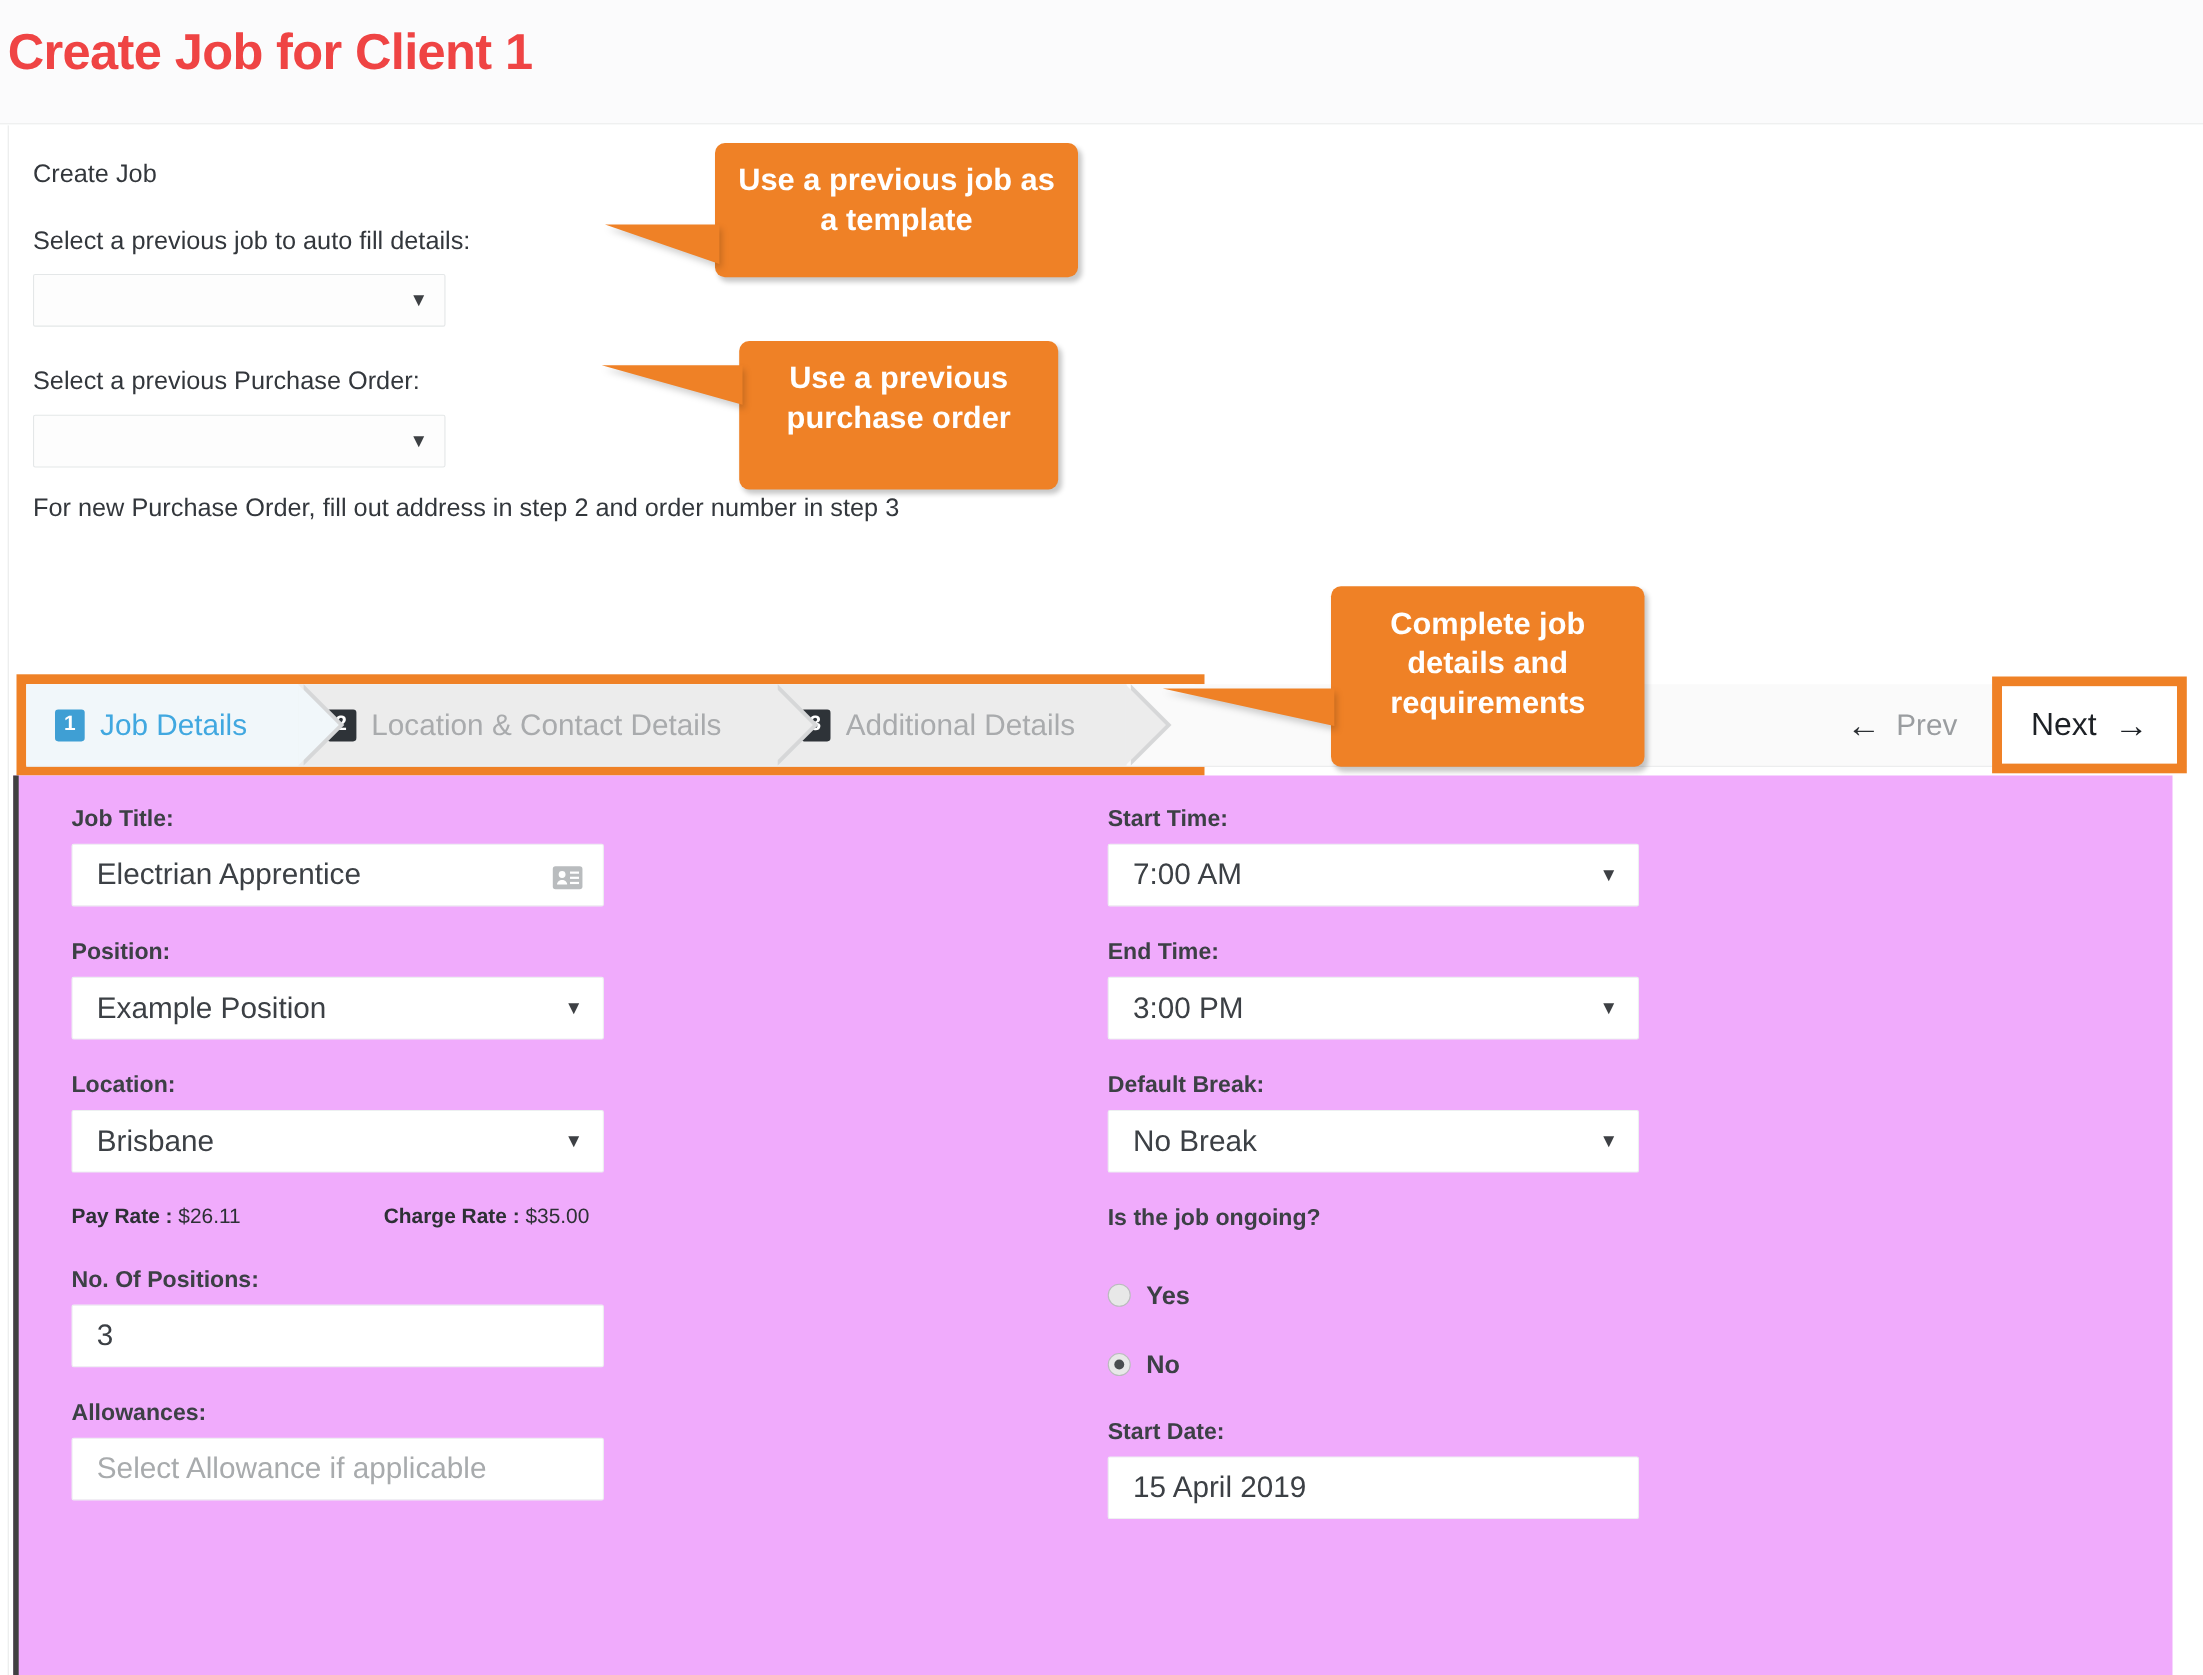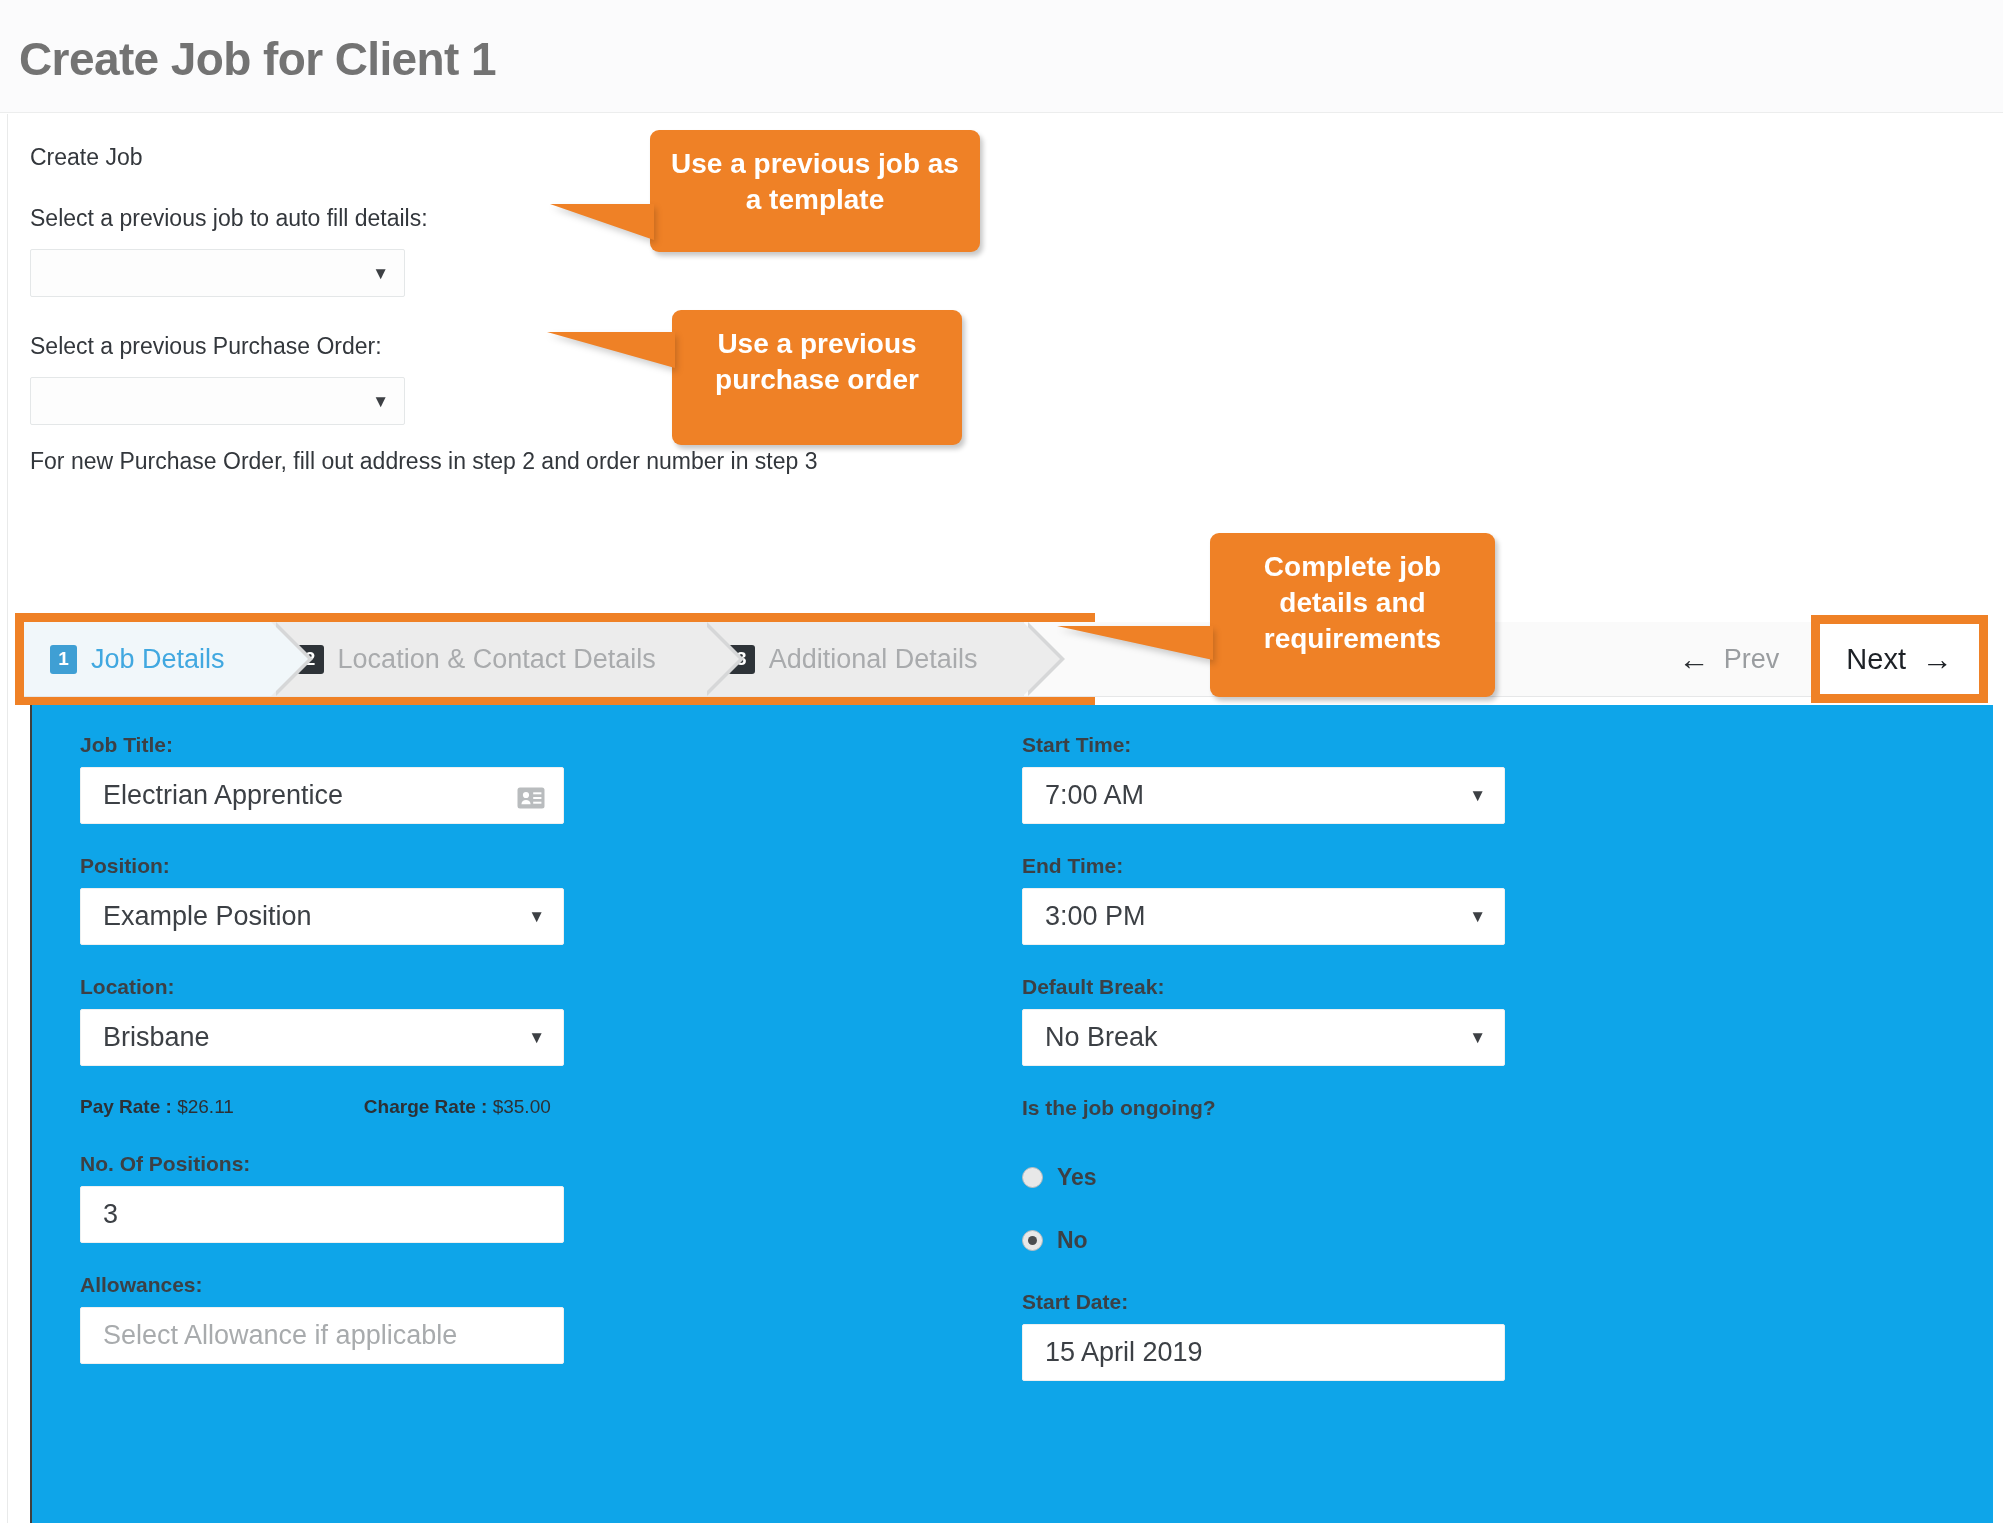--- a/index.html
+++ b/index.html
@@ -21,22 +21,22 @@
     height: 113px;
     background: #fbfbfc;
     box-sizing: border-box;
     padding: 22px 0 0 7px;
     border-bottom: 1px solid #eceded;
   }
   .page-title {
     font-size: 46px;
     font-weight: bold;
     letter-spacing: -0.6px;
-    color: #737373;
-    margin: 12px;
+    color: #ef4444;
+    margin: 0;
     line-height: 1.1;
   }
 
   
   .card {
     position: absolute;
     left: 7px;
     top: 114px;
     width: 1996px;
     height: 1409px;
@@ -204,26 +204,26 @@
     background: #ffffff;
     height: 100%;
     padding: 0 26px;
     box-sizing: border-box;
   }
   .next-btn .arrow { font-size: 31px; line-height: 1; }
 
   
   .form-panel {
     position: absolute;
-    left: 30px;
+    left: 12px;
     top: 705px;
     width: 1963px;
     height: 818px;
-    background: #0ea5e9;
-    border-left: 2px solid #404040;
+    background: #f0abfc;
+    border-left: 5px solid #404040;
     box-sizing: border-box;
   }
   .form-cols {
     display: flex;
     padding: 28px 0 0 0;
   }
   .col-left { width: 975px; padding-left: 48px; box-sizing: border-box; }
   .col-right { width: 700px; padding-left: 15px; box-sizing: border-box; }
 
   .flabel {

